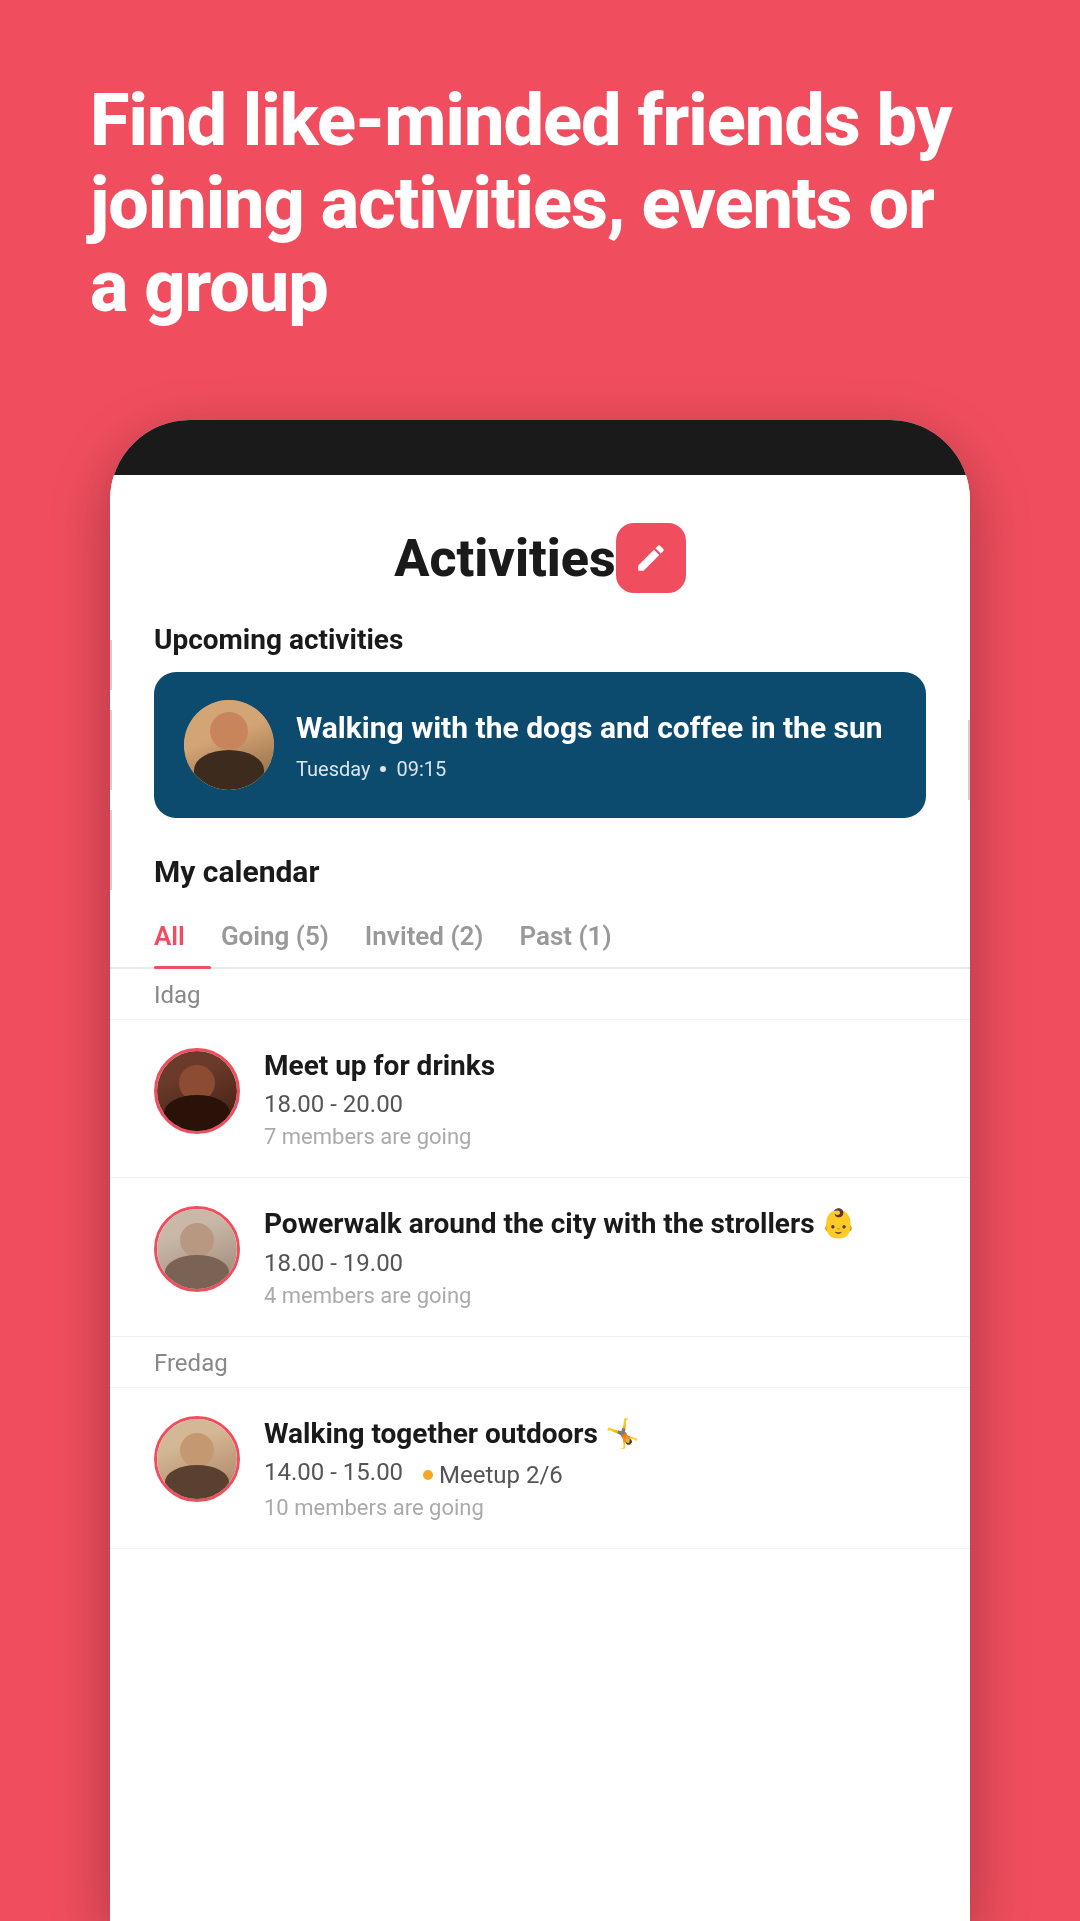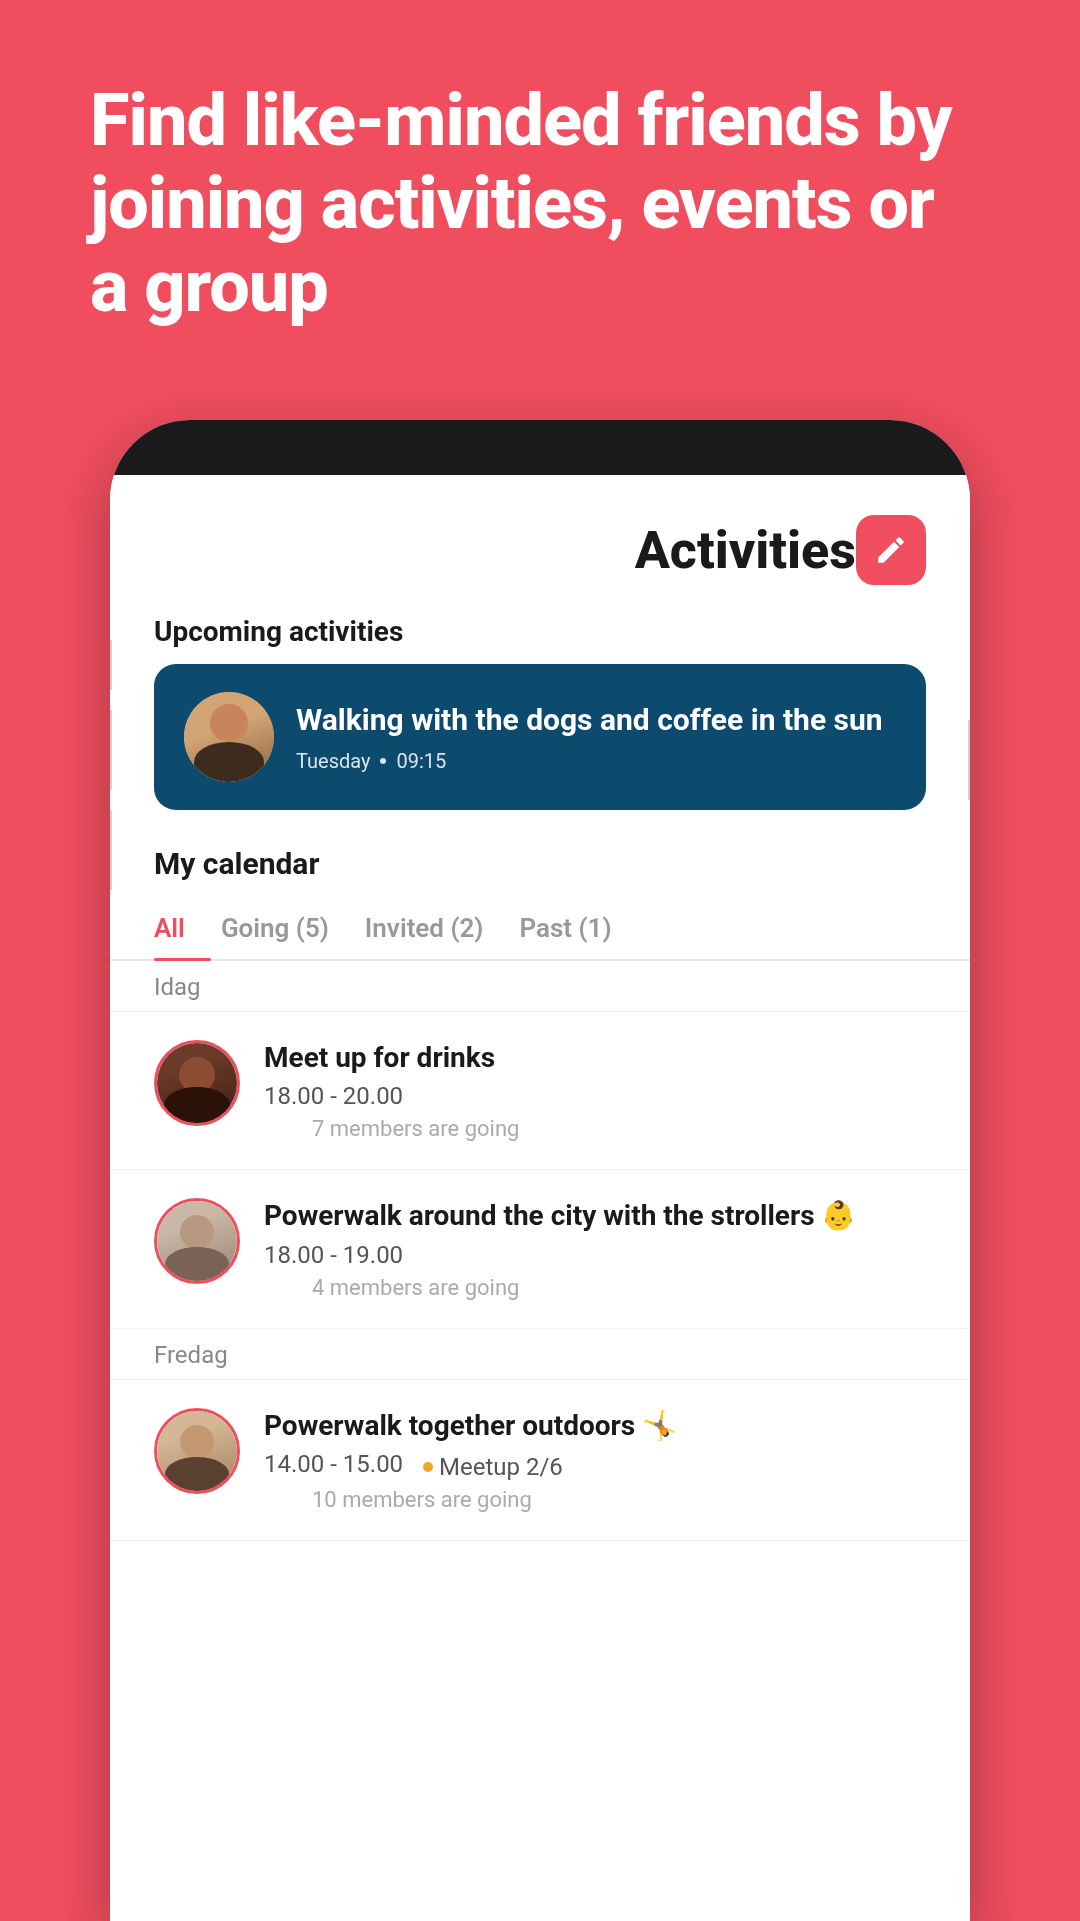--- a/index.html
+++ b/index.html
@@ -63,22 +63,23 @@
     .phone-screen {
       background: #ffffff;
       height: calc(100% - 55px);
       overflow: hidden;
     }
 
     
     .app-header {
       display: flex;
       align-items: center;
-      justify-content: flex-end;
+      justify-content: center;
       padding: 40px 44px 20px 44px;
+      margin-top: 8px;
     }
 
     .app-title {
       font-size: 52px;
       font-weight: 800;
       color: #1a1a1a;
     }
 
     .add-button {
       width: 70px;
@@ -364,21 +365,20 @@
       color: #555;
       margin-bottom: 6px;
     }
 
     .activity-meta {
       font-size: 22px;
       color: #aaa;
       display: flex;
       align-items: center;
       gap: 10px;
-      margin-left: 48px;
     }
 
     .orange-dot {
       width: 10px;
       height: 10px;
       background: #F5A623;
       border-radius: 50%;
       flex-shrink: 0;
     }
 
@@ -514,21 +514,21 @@
       </div>
     </div>
 
     <div class="day-group-label">Fredag</div>
 
     <div class="activity-item">
       <div class="activity-avatar">
         <div class="face-young"></div>
       </div>
       <div class="activity-info">
-        <div class="activity-name">Powerwalk together outdoors 🤸</div>
+        <div class="activity-name">Walking together outdoors 🤸</div>
         <div class="activity-time">
           <span>14.00 - 15.00</span>
           <span style="display:inline-flex; align-items:center; gap:6px; margin-left:14px;">
             <span class="orange-dot"></span>
             <span>Meetup 2/6</span>
           </span>
         </div>
         <div class="activity-meta">
           <span>10 members are going</span>
         </div>

